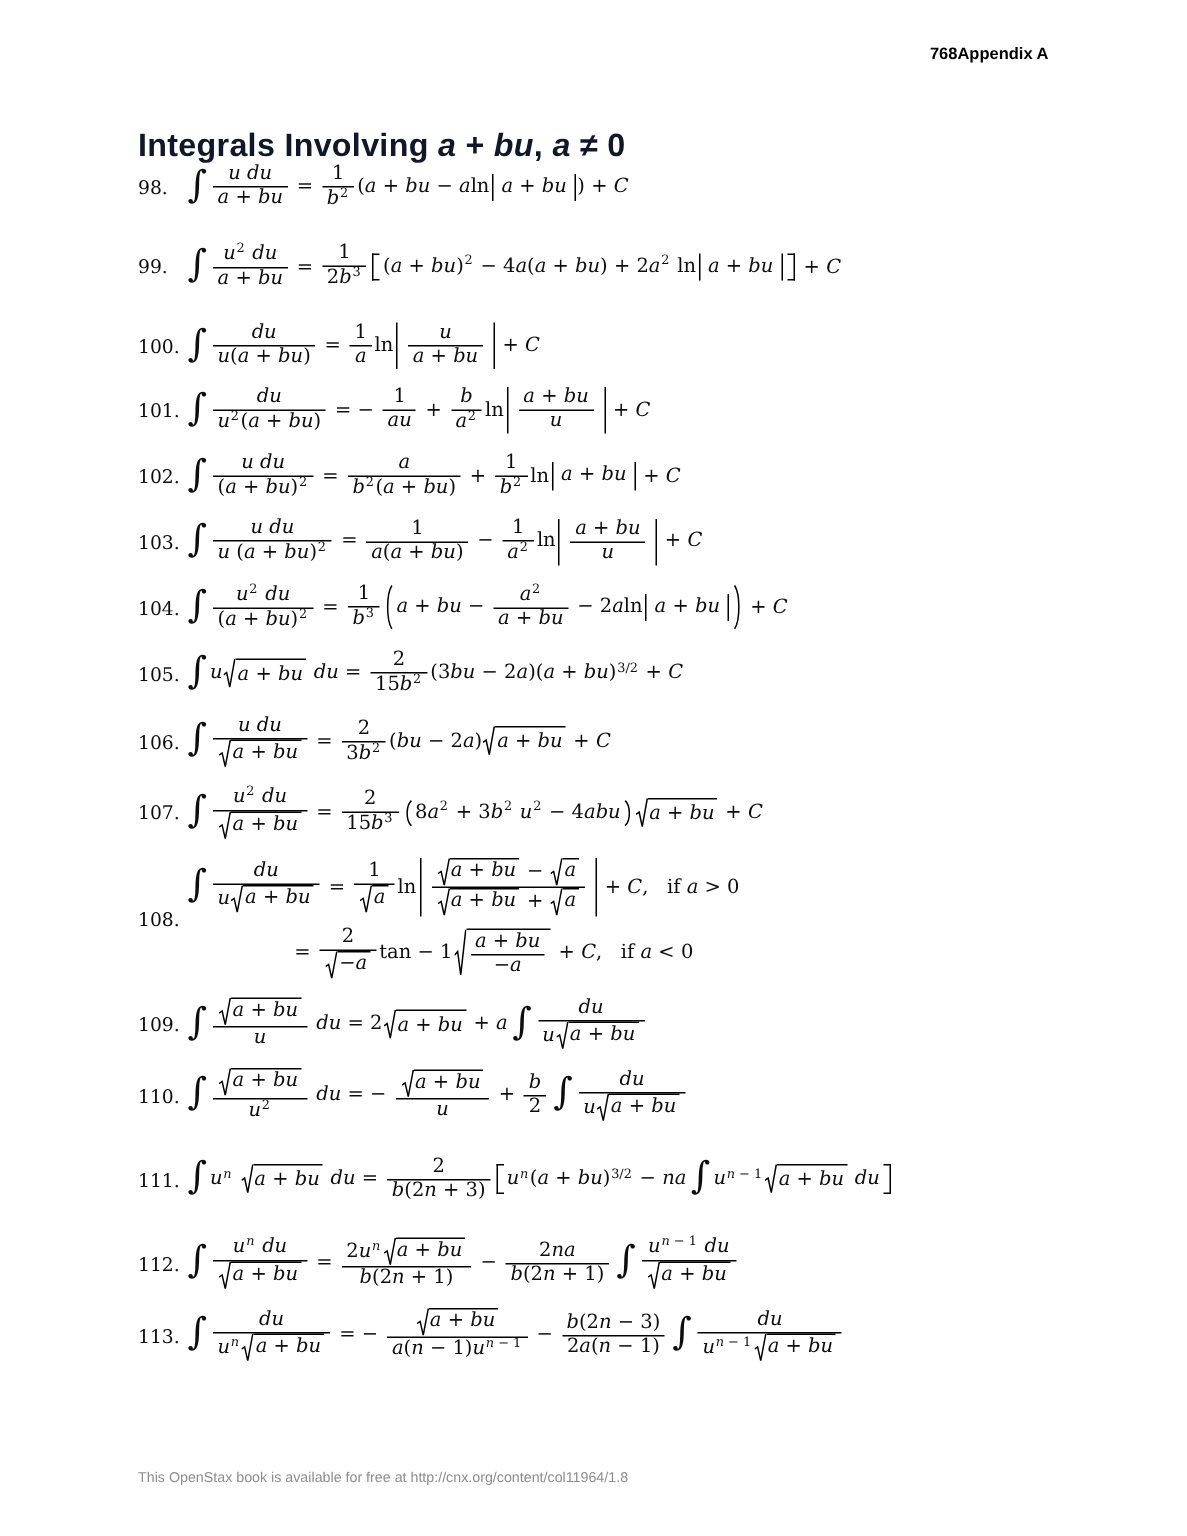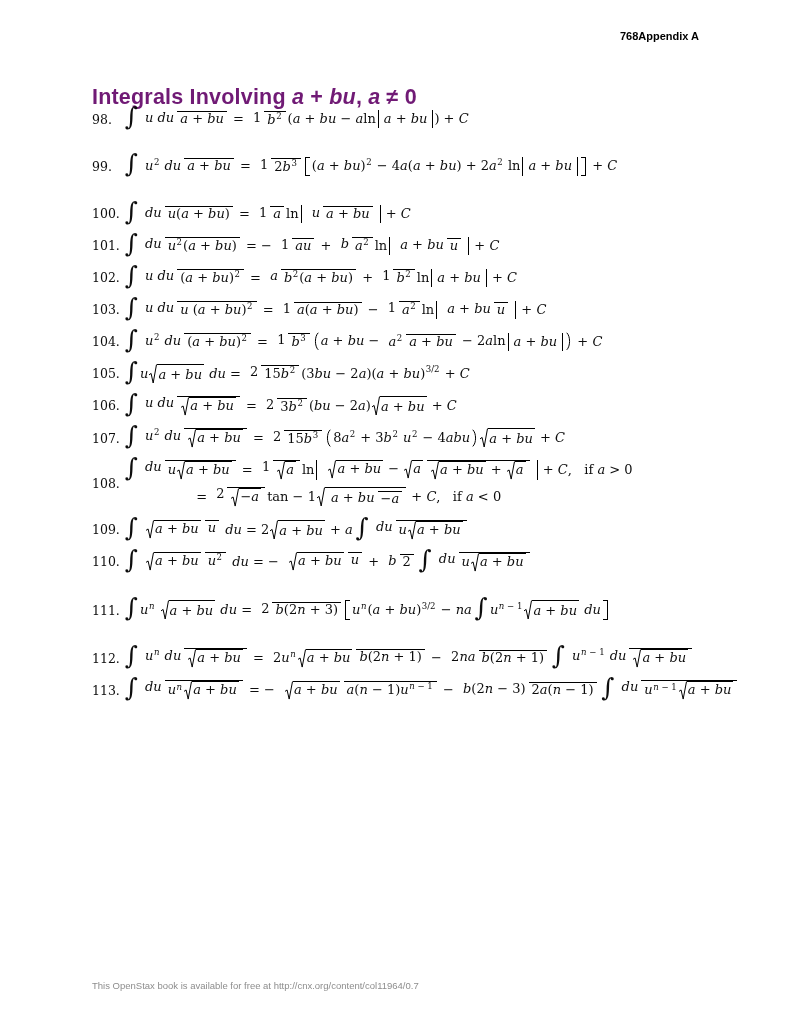--- a/index.html
+++ b/index.html
@@ -14,21 +14,21 @@
   .formula-row { display:flex; align-items:center; margin-bottom:8px;
                  font-family:"DejaVu Serif", serif; font-size:13px; color:#0d0d0d; }
   .flabel { width:30px; flex:0 0 30px; font-size:12.5px; font-style:normal; }
   .flines { display:flex; flex-direction:column; gap:3px; }
   .mline { white-space:nowrap; padding:2px 0; line-height:1.4; }
   .mi { font-style:italic; }
   .mr { font-style:normal; }
   .msup { display:inline-block; font-size:0.66em; vertical-align:0.55em; line-height:1; margin:0 1px 0 0.5px; }
   .mint { font-size:25px; line-height:0.8; vertical-align:middle; display:inline-block;
           margin:0 2px 0 3px; transform:translateY(-2px); }
-  .mfrac { display:inline-flex; align-items:stretch;
+  .mfrac { display:inline-flex; flex-direction:column; align-items:stretch;
            vertical-align:middle; margin:0 2px; line-height:1.15; }
   .mfrac .num, .mfrac .den { display:block; text-align:center; white-space:nowrap; padding:0 3px; }
   .mfrac .den { border-top:1px solid #000; }
   .msqrt { display:inline-flex; align-items:stretch; vertical-align:middle; margin:0 1px; }
   .msqrt .rad { width:8px; flex:0 0 8px; display:block; }
   .msqrt .radicand { border-top:1px solid #000; padding:1px 2px 0 1px; white-space:nowrap; display:inline-block; }
   .mabs { display:inline-flex; align-items:center; vertical-align:middle;
           border-left:1px solid #000; border-right:1px solid #000; padding:0 3px; margin:0 1px 0 2px; }
   .mpar { display:inline-flex; align-items:flex-start; vertical-align:middle; margin:0 1px; }
   .mpar .pglyph { align-self:stretch; width:6px; display:block; }
@@ -42,21 +42,21 @@
 </style>
 </head>
 <body>
 
 <div class="page">
   <div class="header">
     <span>768</span>
     <span>Appendix A</span>
   </div>
 
-  <h1 class="page-title" style="color: #701a75;"><span>Integrals Involving </span><span class="it">a</span><span> + </span><span class="it">bu</span><span>, </span><span class="it">a</span><span> ≠ 0</span></h1>
+  <h1 class="page-title" style="color: #0f172a;"><span>Integrals Involving </span><span class="it">a</span><span> + </span><span class="it">bu</span><span>, </span><span class="it">a</span><span> ≠ 0</span></h1>
 
   <div class="formula-list">
       <div class="formula-row">
         <span class="flabel">98.</span>
         <div class="flines">
           <div class="mline"><span class="mint">∫</span><span class="mfrac">
               <span class="num"><span><span class="mi">u du</span></span></span>
               <span class="den"><span><span class="mi">a </span><span class="mr">+ </span><span class="mi">bu</span></span></span>
             </span><span><span class="mr"> = </span></span><span class="mfrac">
               <span class="num"><span><span class="mr">1</span></span></span>
@@ -457,14 +457,14 @@
                   <svg viewBox="0 0 10 24" preserveAspectRatio="none" class="rad">
                     <path d="M0 13 L2.6 11.2 L5.2 22.6 L9.3 1 L10 1" fill="none" stroke="#000" stroke-width="1" vector-effect="non-scaling-stroke"></path>
                   </svg>
                   <span class="radicand"><span><span class="mi">a </span><span class="mr">+ </span><span class="mi">bu</span></span></span>
                 </span></span>
             </span></div>
         </div>
       </div>
     </div>
 
-  <div class="footer">This OpenStax book is available for free at http://cnx.org/content/col11964/0.7</div>
+  <div class="footer">This OpenStax book is available for free at http://cnx.org/content/col11964/1.8</div>
 </div>
 
 </body></html>

